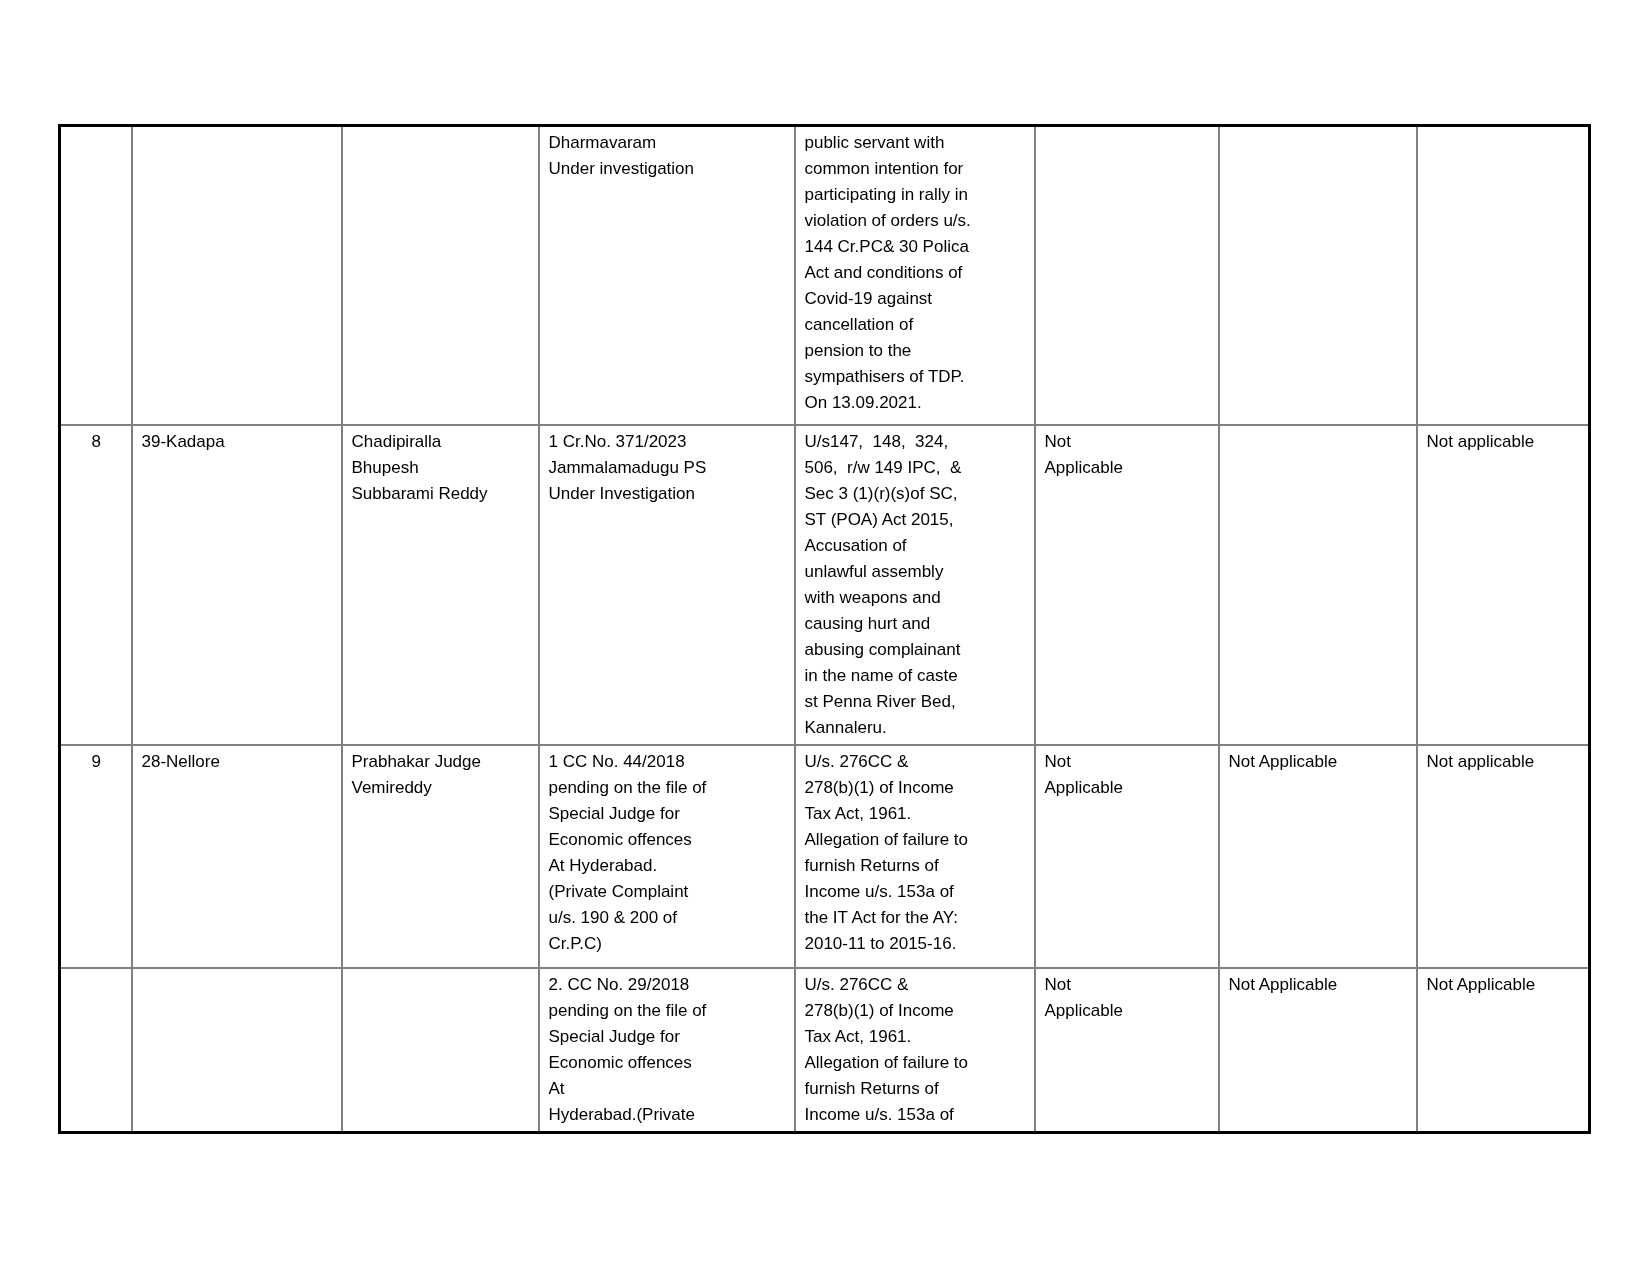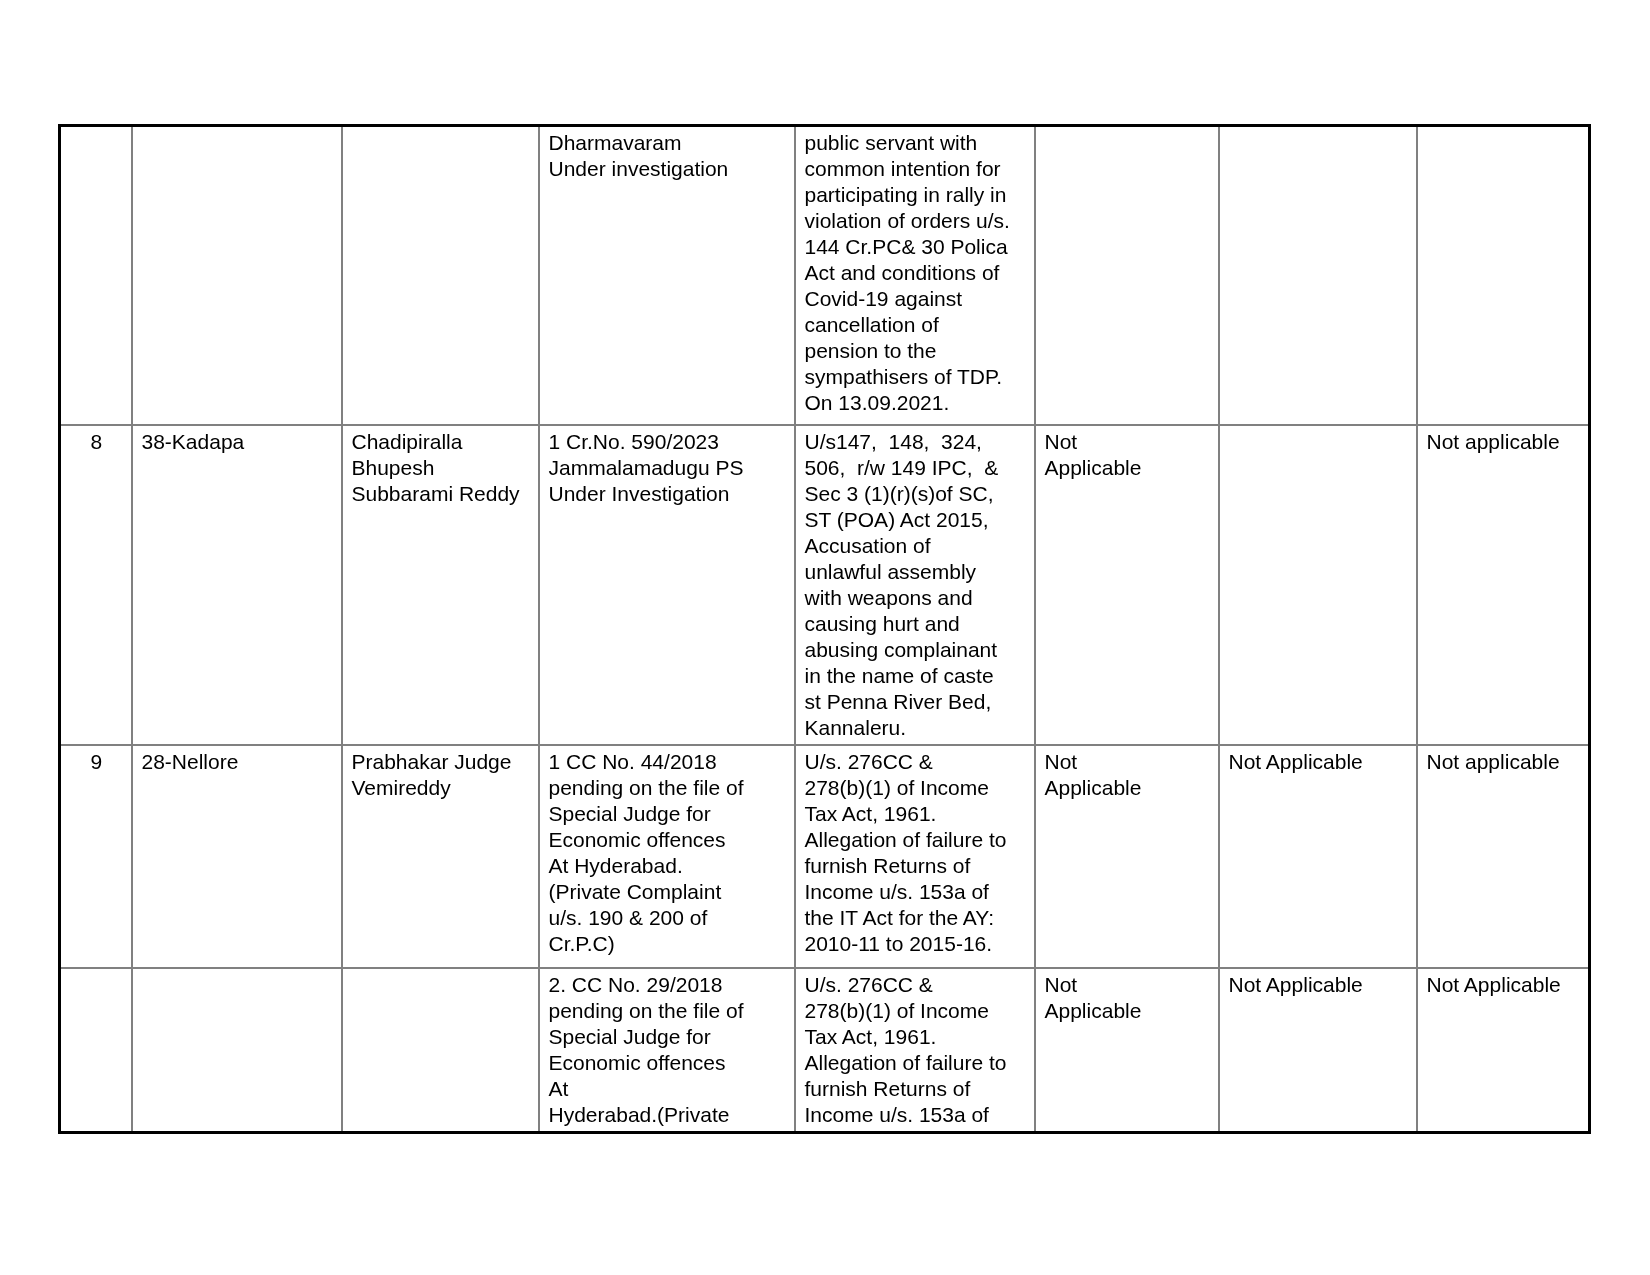--- a/index.html
+++ b/index.html
@@ -24,21 +24,21 @@
     top: 124px;
     border-collapse: collapse;
     table-layout: fixed;
     width: 1532px;
     border: 3px solid #000000;
   }
   table.doc-table td {
     border: 2px solid #808080;
     vertical-align: top;
     padding: 3px 8px 3px 9px;
-    font-size: 21px;
+    font-size: 17px;
     line-height: 26px;
     white-space: pre-wrap;
     overflow: hidden;
     color: #000000;
   }
   td.sno {
     text-align: center;
     padding-left: 2px;
     padding-right: 2px;
   }
@@ -78,25 +78,25 @@
 cancellation of
 pension to the
 sympathisers of TDP.
 On 13.09.2021.</td>
         <td></td>
         <td></td>
         <td></td>
       </tr>
       <tr class="r2">
         <td class="sno">8</td>
-        <td>38-Kadapa</td>
+        <td>39-Kadapa</td>
         <td>Chadipiralla
 Bhupesh
 Subbarami Reddy</td>
-        <td>1 Cr.No. 590/2023
+        <td>1 Cr.No. 371/2023
 Jammalamadugu PS
 Under Investigation</td>
         <td>U/s147,  148,  324,
 506,  r/w 149 IPC,  &amp;
 Sec 3 (1)(r)(s)of SC,
 ST (POA) Act 2015,
 Accusation of
 unlawful assembly
 with weapons and
 causing hurt and

